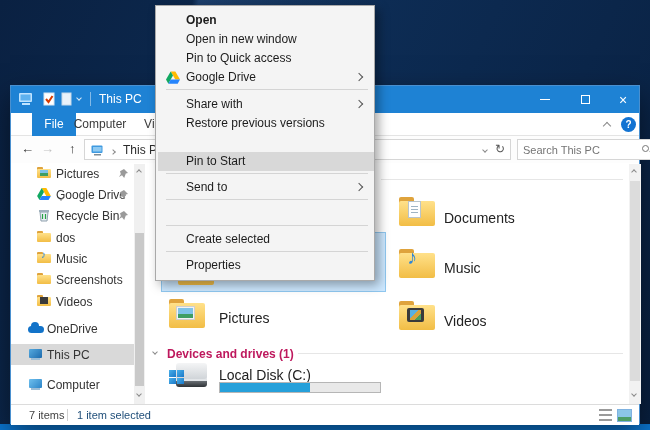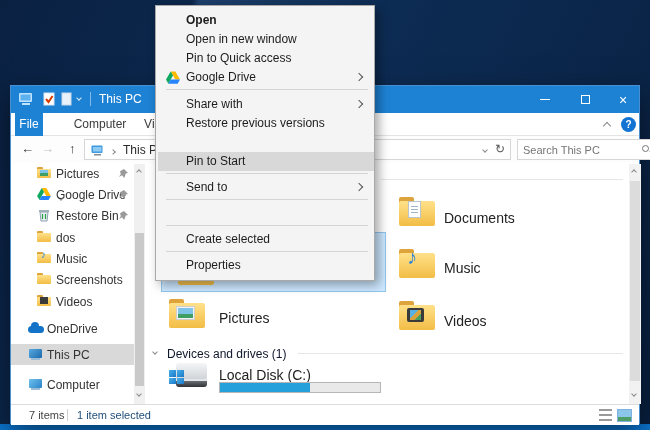--- a/index.html
+++ b/index.html
@@ -89,21 +89,21 @@
   .disk .base { position:absolute; left:7px; top:19px; width:31px; height:6px; border-radius:0 0 3px 3px;
                 background:linear-gradient(180deg,#6a6f74,#2e3236); }
   .disk .flag { position:absolute; left:0; top:8px; width:15px; height:14px; display:grid;
                 grid-template-columns:1fr 1fr; grid-template-rows:1fr 1fr; gap:1px; }
   .disk .flag span { background:linear-gradient(135deg,#49b0ea,#1a78c8); }
 
   .progress { position:absolute; height:11px; border:1px solid #b6b6b6; background:#e9e9e9; }
   .progress .fill { position:absolute; left:0; top:0; bottom:0; background:#26a0da; }
 
   .tile-lbl { position:absolute; font-size:14px; color:#222; }
-  .sec-hdr { position:absolute; font-size:12px; color:#0f172a; }
+  .sec-hdr { position:absolute; font-size:12px; color:#be185d;font-weight:bold; }
   .hrule { position:absolute; height:1px; background:#e6e6e6; }
 
   .sel-tile { position:absolute; left:150px; top:146px; width:225px; height:60px;
               background:#cde8ff; border:1px solid #90c8f0; }
 
   
   .statusbar { position:absolute; left:0; top:318px; width:100%; height:21px; background:#fff; border-top:1px solid #dcdcdc; font-size:11px; color:#444; }
   .viewicon { position:absolute; top:4px; width:15px; height:13px; }
   .vi-list { background:repeating-linear-gradient(180deg,#9a9a9a 0 2px,transparent 2px 5px); width:13px; }
   .vi-thumb { border:1px solid #7fb2e0; background:linear-gradient(180deg,#8cc6e8 60%,#4d9e66 60%); }
@@ -153,21 +153,21 @@
         </div>
       <div class="winbtn" style="left:554px">
           <span class="maxbox"></span>
         </div>
       <div class="winbtn" style="left:595px;width:34px">
           <span class="closex">×</span>
         </div>
     </div>
 
     <div class="ribbon">
-      <div class="tab active" style="left:4px;width:28px">File</div>
+      <div class="tab active" style="left:21px;width:44px">File</div>
       <div class="tab" style="left:57px;width:64px">Computer</div>
       <div class="tab" style="left:121px;width:50px">View</div>
       <span class="chev up lite win-abs" style="left:593px;top:10px"></span>
       <div class="helpcirc win-abs" style="left:610px;top:4px">?</div>
     </div>
 
     <div class="navbar">
       <span class="navglyph" style="left:10px">←</span>
       <span class="navglyph" style="left:30px;color:#c2c2c2">→</span>
       <span class="chev down small lite win-abs" style="left:48px;top:60px"></span>
@@ -212,21 +212,21 @@
             <path d="M5 0l4 4-2.2.6L5.2 9 3 6.2 0 8l1.8-3L1 2.2z" fill="#9a9a9a"></path>
           </svg>
       </div>
 
       <div class="srow" style="top:119px">
         <svg style="position:absolute;left:27px;top:3px" width="12" height="14" viewBox="0 0 12 14">
           <path d="M2 4h8l-1 9H3z" fill="#e8eef3" stroke="#8fa0ad"></path>
           <rect x="1" y="2" width="10" height="2" fill="#9fb0bc"></rect>
           <path d="M4.5 6v5M7.5 6v5" stroke="#27a244" stroke-width="1.2"></path>
         </svg>
-        <span class="lbl" style="left:45px">Restore Bin</span>
+        <span class="lbl" style="left:45px">Recycle Bin</span>
         <svg class="pin" width="9" height="9" viewBox="0 0 9 9">
             <path d="M5 0l4 4-2.2.6L5.2 9 3 6.2 0 8l1.8-3L1 2.2z" fill="#9a9a9a"></path>
           </svg>
       </div>
 
       <div class="srow" style="top:141px">
         <span class="fol-sm win-abs" style="left:26px;top:4px"></span>
         <span class="lbl" style="left:45px">dos</span>
       </div>
 

